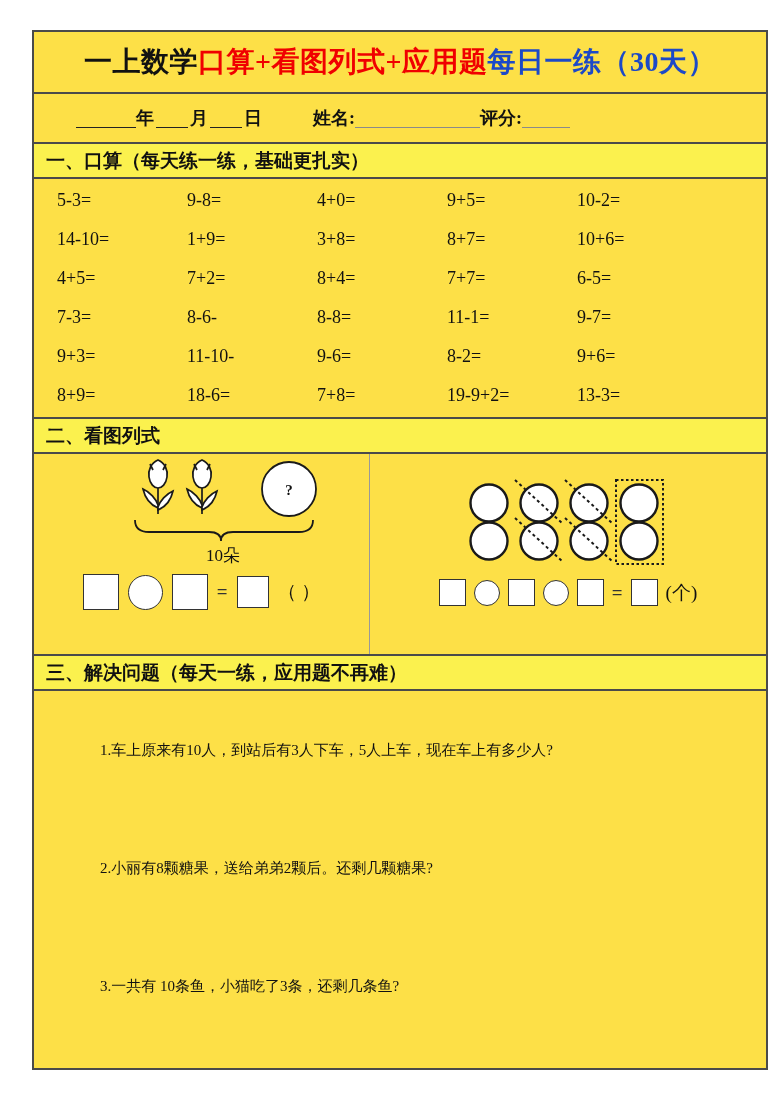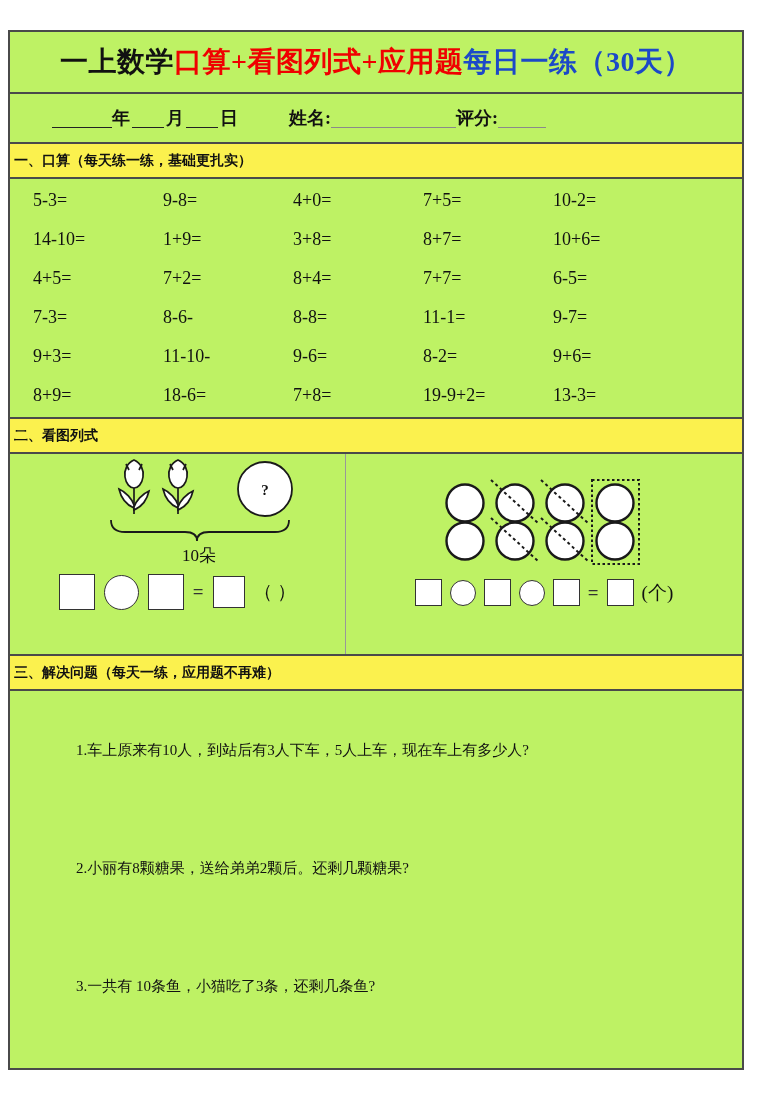--- a/index.html
+++ b/index.html
@@ -1,38 +1,38 @@
 <!DOCTYPE html>
 <html><head>
 <meta charset="utf-8">
 <style>
   html,body{margin:0;padding:0;background:#fff;}
   body{width:780px;height:1103px;position:relative;
        font-family:"Liberation Serif","DejaVu Serif",serif;color:#111;}
-  .sheet{position:absolute;left:8px;top:30px;width:732px;height:1036px;
-         border:2px solid #4a4a4a;background:#bef264;}
+  .sheet{position:absolute;left:32px;top:30px;width:732px;height:1036px;
+         border:2px solid #4a4a4a;background:#fde047;}
   
   .title-row{height:60px;border-bottom:2px solid #4a4a4a;display:flex;
              align-items:center;justify-content:center;font-size:28px;
              font-weight:bold;letter-spacing:.5px;white-space:nowrap;}
   .t-black{color:#111;}
   .t-red{color:#f00000;}
   .t-blue{color:#1c49c8;}
   
   .info-row{height:48px;display:flex;align-items:center;font-size:18px;
             font-weight:bold;padding-left:42px;white-space:nowrap;}
   .blank{display:inline-block;border-bottom:1.6px solid #222;height:18px;}
   .blank.gray{border-bottom:1.5px solid #8a8a8a;}
   .b60{width:60px;} .b32{width:32px;margin:0 2px;}
   .b125{width:125px;} .b48{width:48px;}
   .info-gap1{margin-left:51px;} .info-gap2{}
   
   .band{background:#fbf14e;border-top:2px solid #4a4a4a;border-bottom:2px solid #4a4a4a;
-        height:33px;line-height:33px;font-size:14px;font-weight:bold;
-        padding-left:4px;font-family:"Liberation Sans","DejaVu Sans",sans-serif;}
+        height:33px;line-height:33px;font-size:19px;font-weight:bold;
+        padding-left:12px;font-family:"Liberation Sans","DejaVu Sans",sans-serif;}
   
   .calc-grid{height:236px;display:grid;grid-template-columns:repeat(5,130px);
              grid-auto-rows:39px;align-items:center;padding-left:23px;
              padding-top:2px;font-size:18px;}
   .calc-cell{white-space:nowrap;}
   
   .pics-row{height:200px;display:flex;}
   .pic-cell-left{width:336px;border-right:1px solid #999;box-sizing:border-box;
                  display:flex;flex-direction:column;align-items:center;}
   .pic-cell-right{flex:1;display:flex;flex-direction:column;align-items:center;}
@@ -72,21 +72,21 @@
     <span class="info-gap2">评分:</span>
     <span class="blank gray b48"></span>
   </div>
 
   <div class="band">一、口算（每天练一练，基础更扎实）</div>
 
   <div class="calc-grid">
     <span class="calc-cell">5-3=</span>
     <span class="calc-cell">9-8=</span>
     <span class="calc-cell">4+0=</span>
-    <span class="calc-cell">7+5=</span>
+    <span class="calc-cell">9+5=</span>
     <span class="calc-cell">10-2=</span>
     <span class="calc-cell">14-10=</span>
     <span class="calc-cell">1+9=</span>
     <span class="calc-cell">3+8=</span>
     <span class="calc-cell">8+7=</span>
     <span class="calc-cell">10+6=</span>
     <span class="calc-cell">4+5=</span>
     <span class="calc-cell">7+2=</span>
     <span class="calc-cell">8+4=</span>
     <span class="calc-cell">7+7=</span>

